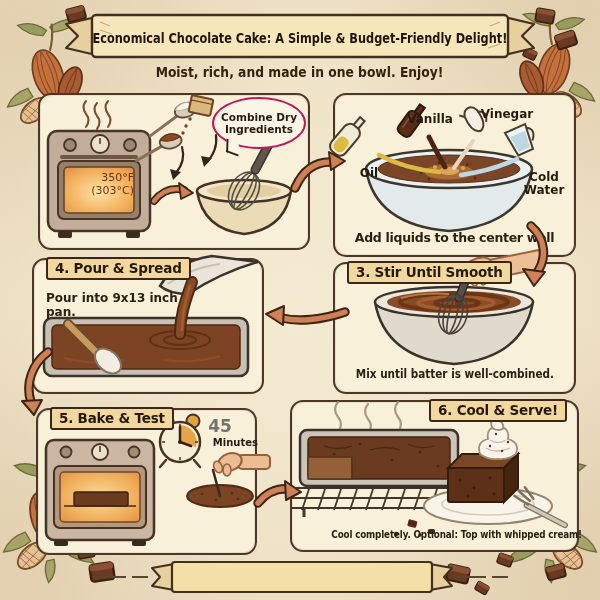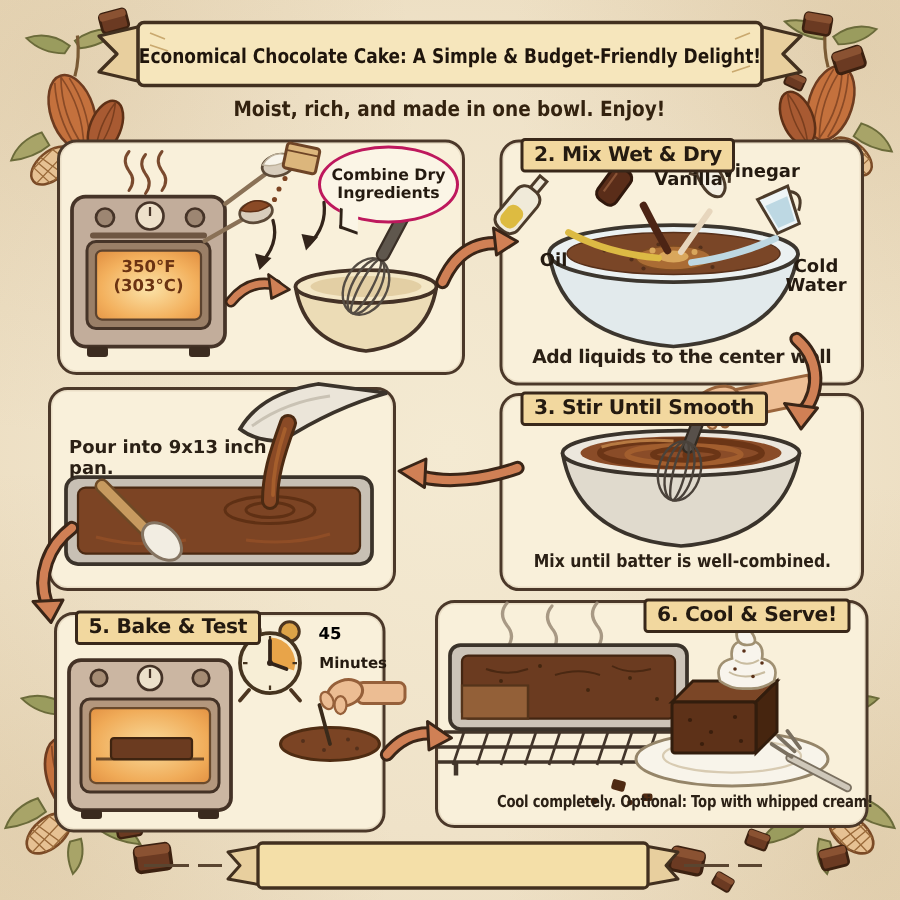--- a/index.html
+++ b/index.html
@@ -28,24 +28,24 @@
   .subtitle{position:absolute;left:0;top:62px;width:600px;text-align:center;z-index:21}
   .subtitle span{display:inline-block;white-space:nowrap;font-weight:bold;font-size:14px;color:#33220f;transform:scaleX(.88)}
   .footer-wrap{position:absolute;left:148px;top:560px;width:308px;height:34px;z-index:20}
   .footer-text{position:absolute;left:150px;top:563px;width:304px;height:28px;display:flex;align-items:center;justify-content:center;z-index:21}
   .footer-text span{display:inline-block;white-space:nowrap;font-weight:bold;font-size:12px;color:#241708;transform:scaleX(.8)}
   .bubble{position:absolute;left:172px;top:2px;width:90px;height:48px;background:#fbf5e6;border:2px solid #be185d;
     border-radius:50%;z-index:3;display:flex;align-items:center;justify-content:center;text-align:center;
     font-size:10.5px;font-weight:bold;color:#241a10;line-height:1.15}
   .bubble::after{content:"";position:absolute;left:12px;bottom:-7px;width:11px;height:11px;background:#fbf5e6;
     border-left:2px solid #2f2218;border-bottom:2px solid #2f2218;transform:rotate(20deg) skewX(18deg)}
-  .oventemp{position:absolute;left:24px;top:76px;width:70px;text-align:center;font-size:11px;font-weight:bold;
+  .oventemp{position:absolute;left:24px;top:76px;width:70px;text-align:right;font-size:11px;font-weight:normal;
     color:#6b3312;line-height:1.2;z-index:3}
   .inglabel{position:absolute;font-size:12px;font-weight:bold;color:#241a10;text-align:center;z-index:3;line-height:1.05}
-  .timer-num{position:absolute;left:160px;top:6px;width:44px;text-align:center;font-size:11px;font-weight:bold;color:#000000;z-index:3}
+  .timer-num{position:absolute;left:160px;top:6px;width:44px;text-align:center;font-size:17px;font-weight:bold;color:#737373;z-index:3}
   .timer-unit{position:absolute;left:164px;top:27px;width:56px;text-align:right;font-size:10px;font-weight:bold;color:#241a10;z-index:3}
 </style>
 </head>
 <body>
 
 <div class="canvas">
 
   <svg class="bg-layer" viewBox="0 0 600 600">
     <defs>
       <clipPath id="podclip">
@@ -196,21 +196,20 @@
       </g>
     </svg>
     <div class="oventemp">
       <div>350°F</div>
       <div>(303°C)</div>
     </div>
     <div class="bubble">Combine Dry Ingredients</div>
   </section>
 
   <section class="panel" style="left:333px;top:93px;width:239px;height:160px">
-    <div class="lbl">2. Mix Wet &amp; Dry</div>
     <svg class="art" viewBox="0 0 239 160">
       <g transform="translate(28,46)">
         <path d="M3,28 Q12,84 86,90 Q160,84 169,28" fill="#e2eaec" stroke="#3c362e" stroke-width="2.5"></path>
         <ellipse cx="86" cy="28" rx="83" ry="19" fill="#ebf1f2" stroke="#3c362e" stroke-width="2.5"></ellipse>
         <ellipse cx="86" cy="28" rx="71" ry="14" fill="#7a4627" stroke="#57301a" stroke-width="1"></ellipse>
         <g fill="#54301b">
             <circle cx="40" cy="26" r="1.4"></circle>
             <circle cx="58" cy="32" r="1.4"></circle>
             <circle cx="76" cy="22" r="1.4"></circle>
           <circle cx="104" cy="24" r="1.4"></circle>
@@ -245,21 +244,21 @@
         <path d="M16,10 q9,4 2,13" stroke="#4c3b2a" stroke-width="2" fill="none"></path>
         <path d="M2,8 L-2,4" stroke="#4c3b2a" stroke-width="2"></path>
       </g>
       <g transform="translate(170,38) rotate(-24)">
         <path d="M0,0 L22,0 L19,26 L3,26 Z" fill="#eef5f7" stroke="#4c3b2a" stroke-width="2"></path>
         <path d="M3,6 L19,6 L17,23 L5,23 Z" fill="#bdd8e3"></path>
         <path d="M22,4 q8,5 0,14" stroke="#4c3b2a" stroke-width="2" fill="none"></path>
       </g>
     </svg>
     <div class="inglabel" style="left:14px;top:72px;width:40px">Oil</div>
-    <div class="inglabel" style="left:93px;top:18px;width:62px">Vanilla</div>
+    <div class="inglabel" style="left:64px;top:18px;width:62px">Vanilla</div>
     <div class="inglabel" style="left:140px;top:13px;width:64px">Vinegar</div>
     <div class="inglabel" style="left:184px;top:76px;width:50px">Cold Water</div>
     <div class="cap" style="left:0;top:136px;width:100%;font-size:12.5px;letter-spacing:-.3px">Add liquids to the center well</div>
   </section>
 
   <section class="panel" style="left:333px;top:262px;width:239px;height:128px">
     <div class="lbl">3. Stir Until Smooth</div>
     <svg class="art" viewBox="0 0 239 128">
       <g transform="translate(38,26)">
         <path d="M2,12 Q12,68 81,74 Q150,68 160,12" fill="#e0dacd" stroke="#3a332b" stroke-width="2.5"></path>
@@ -287,20 +286,21 @@
         <ellipse cx="-1" cy="13" rx="4" ry="7" transform="rotate(-12 -1 13)" fill="#eebf95" stroke="#9a653c" stroke-width="1.5"></ellipse>
         <ellipse cx="8" cy="12" rx="4" ry="7" transform="rotate(-4 8 12)" fill="#eebf95" stroke="#9a653c" stroke-width="1.5"></ellipse>
       </g>
     </svg>
     <div class="cap" style="left:0;top:104px;width:100%;font-size:12px">
       <span class="fit" style="transform:scaleX(.87)">Mix until batter is well-combined.</span>
     </div>
   </section>
 
   <section class="panel" style="left:32px;top:258px;width:228px;height:132px">
+    <div class="lbl">4. Pour &amp; Spread</div>
     <svg class="art" viewBox="0 0 228 132">
       <g transform="translate(126,-4)">
         <path d="M0,30 Q14,6 52,0 L98,6 Q62,16 28,38 Q10,38 0,30 Z" fill="#ebe5d9" stroke="#3b332a" stroke-width="2.5"></path>
         <path d="M8,28 Q30,12 60,8" stroke="#c9c2b4" stroke-width="2" fill="none"></path>
       </g>
       <g transform="translate(10,58)">
         <rect x="0" y="0" width="204" height="58" rx="8" fill="#c8c0b4" stroke="#3b332a" stroke-width="2.5"></rect>
         <rect x="8" y="7" width="188" height="44" rx="5" fill="#7c4424" stroke="#4c2a12" stroke-width="1.5"></rect>
         <ellipse cx="136" cy="22" rx="30" ry="9" fill="none" stroke="#5f3014" stroke-width="2"></ellipse>
         <ellipse cx="136" cy="22" rx="16" ry="5" fill="none" stroke="#5f3014" stroke-width="2"></ellipse>

